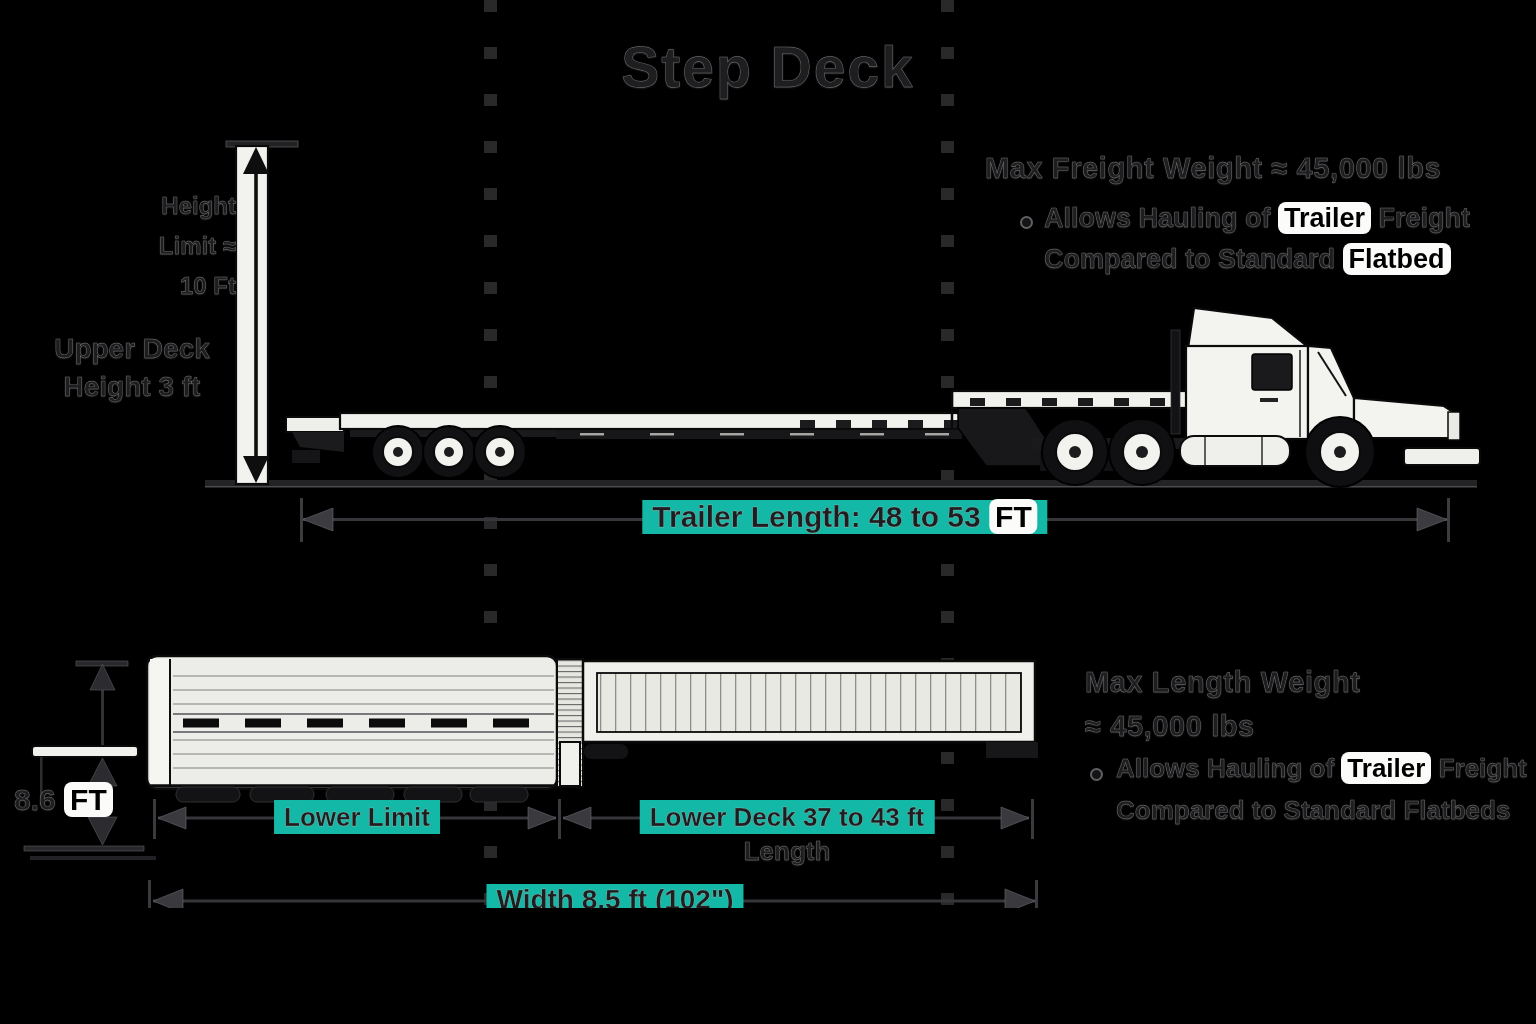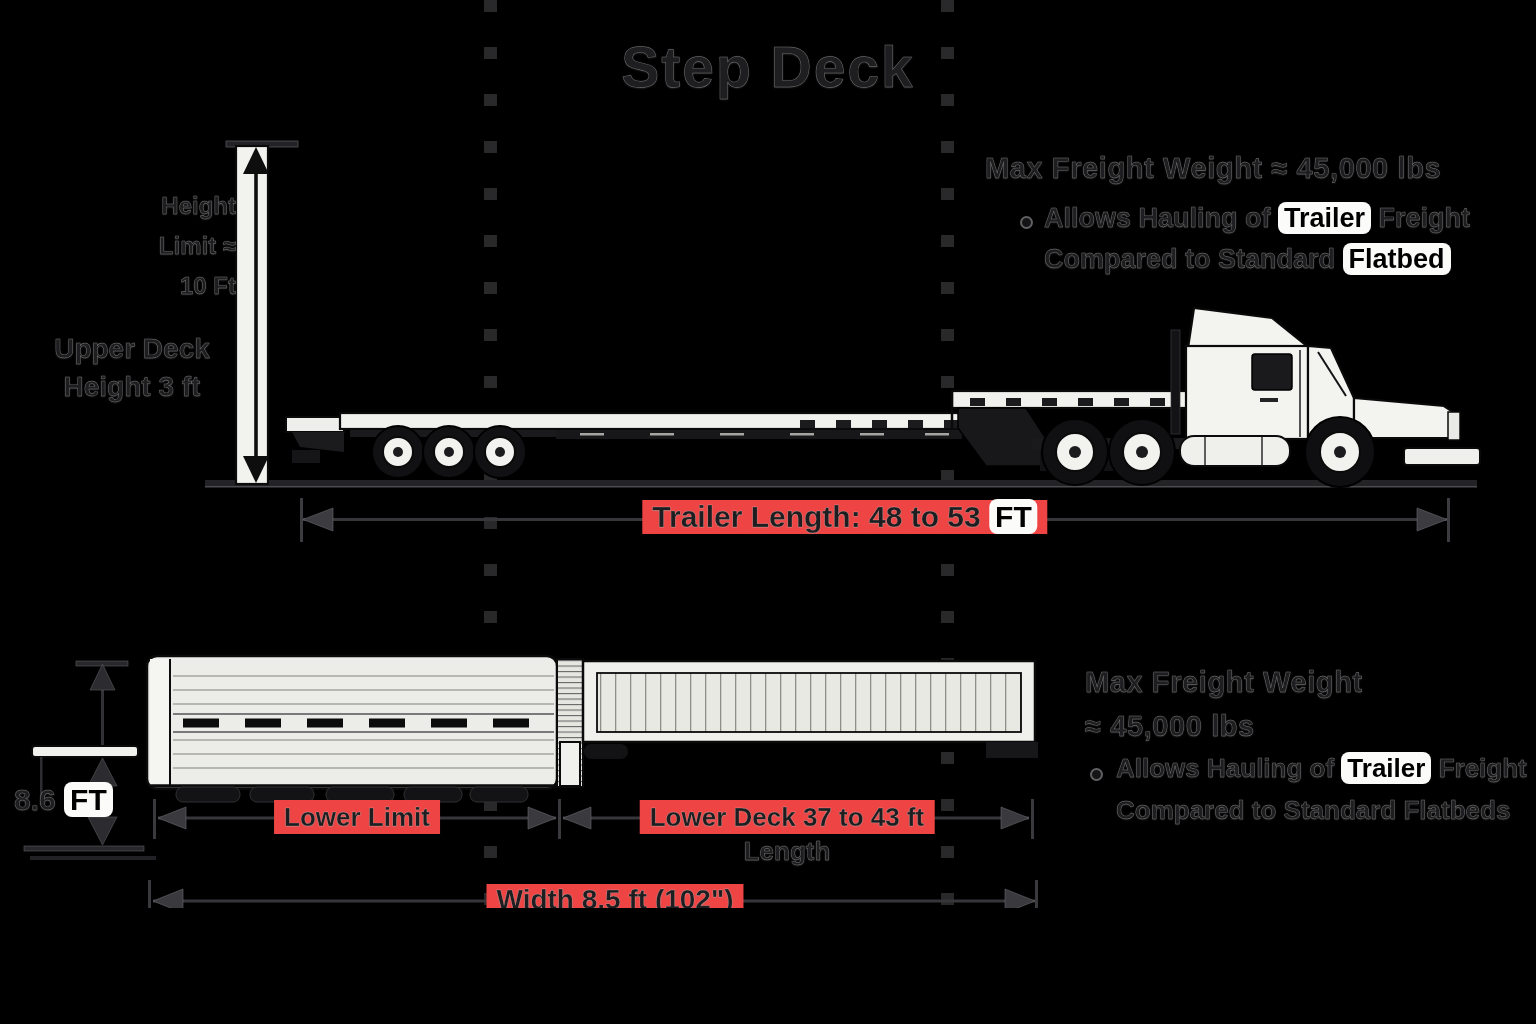--- a/index.html
+++ b/index.html
@@ -12,21 +12,21 @@
          font-size:57px;font-weight:800;letter-spacing:2px;margin:0;white-space:nowrap;}
   .label{position:absolute;font-weight:600;white-space:nowrap;}
   .center{transform:translateX(-50%);text-align:center;}
   .hl{background:#fbfbfa;color:#000;text-shadow:none;-webkit-text-stroke:0;
       padding:1px 6px;font-weight:700;border-radius:8px;}
   .guide{position:absolute;top:0;bottom:0;width:13px;
          background:repeating-linear-gradient(180deg,rgba(148,148,153,.55) 0 12px,transparent 12px 47px);
          opacity:.5;}
   .bullet{position:absolute;width:13px;height:13px;border-radius:50%;background:#141416;
           border:2px solid rgba(190,190,195,.45);box-sizing:border-box;}
-  .mask{background:#ef4444;padding:0 10px;display:inline-block;}
+  .mask{background:#14b8a6;padding:0 10px;display:inline-block;}
   svg{position:absolute;left:0;top:0;}
 </style>
 </head>
 <body>
 
 <div class="canvas">
 
   <div class="guide" style="left:484px"></div>
   <div class="guide" style="left:941px"></div>
 
@@ -226,19 +226,19 @@
 
   <div class="label ghost center" style="left:357px;top:800px;font-size:26px;line-height:34px;">
     <div class="mask">Lower Limit</div>
   </div>
   <div class="label ghost center" style="left:787px;top:800px;font-size:26px;line-height:34px;">
     <div class="mask">Lower Deck 37 to 43 ft</div>
     <div>Length</div>
   </div>
   <div class="label ghost center mask" style="left:615px;top:884px;font-size:28px;">Width 8.5 ft (102")</div>
 
-  <div class="label ghost" style="left:1085px;top:666px;font-size:29px;letter-spacing:.6px;">Max Freight Weight</div>
+  <div class="label ghost" style="left:1085px;top:666px;font-size:29px;letter-spacing:.6px;">Max Length Weight</div>
   <div class="label ghost" style="left:1085px;top:710px;font-size:29px;letter-spacing:.6px;">≈ 45,000 lbs</div>
   <div class="bullet" style="left:1090px;top:768px;"></div>
   <div class="label ghost" style="left:1116px;top:753px;font-size:26px;"><span>Allows Hauling of </span><span class="hl">Trailer</span><span> Freight</span></div>
   <div class="label ghost" style="left:1116px;top:795px;font-size:26px;">Compared to Standard Flatbeds</div>
 
 </div>
 
 </body></html>

